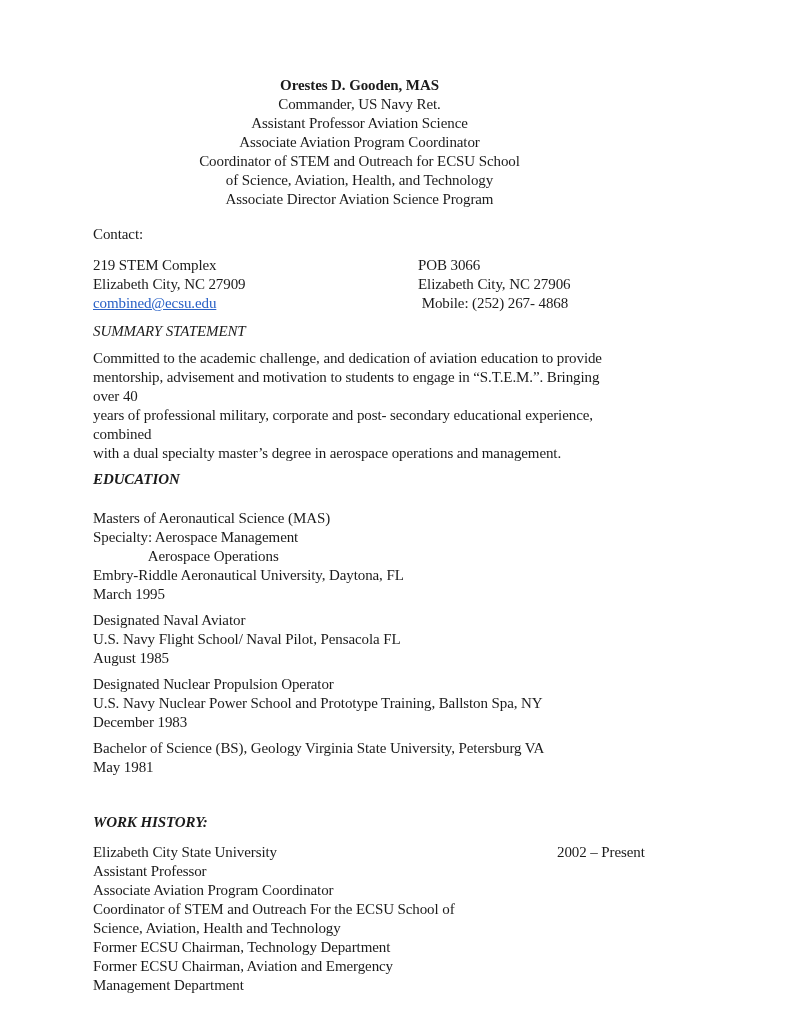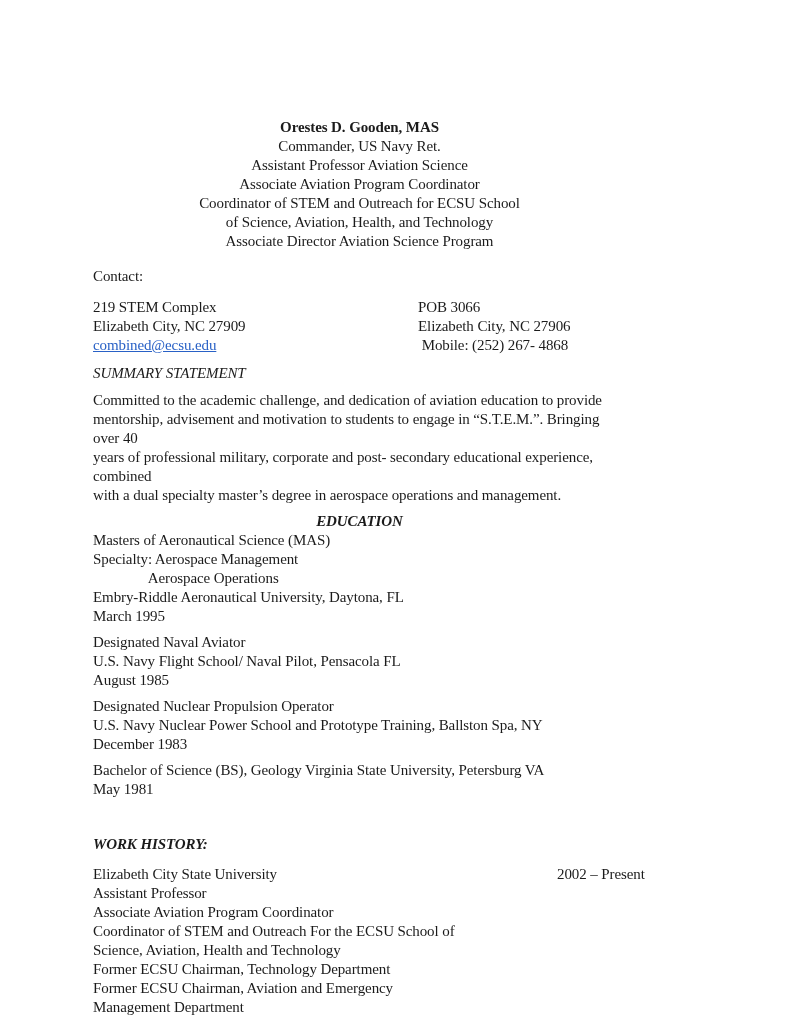--- a/index.html
+++ b/index.html
@@ -14,21 +14,21 @@
     font-family: "Liberation Serif", "DejaVu Serif", serif;
     font-size: 15px;
     line-height: 19px;
     letter-spacing: -0.1px;
     color: var(--ink, #1b1b1b);
   }
   .page {
     position: relative;
     width: 719px;
     height: 1024px;
-    padding: 118px 93px 0 93px;
+    padding: 76px 93px 0 93px;
     box-sizing: border-box;
   }
   .center-block {
     text-align: center;
     margin-bottom: 16px;
   }
   .person-name {
     font-weight: bold;
   }
   .contact-label {
@@ -54,22 +54,21 @@
   .bold {
     font-weight: bold;
   }
   .prewrap {
     white-space: pre-wrap;
   }
   .summary-text {
     margin-bottom: 7px;
   }
   .education-heading {
-    margin-bottom: 0;
-    text-align: center;
+    margin-bottom: 20px;
   }
   .edu-entry {
     margin-bottom: 7px;
     white-space: pre-wrap;
   }
   .edu-entry:last-of-type {
     margin-bottom: 0;
   }
   .work-heading {
     margin-top: 36px;

